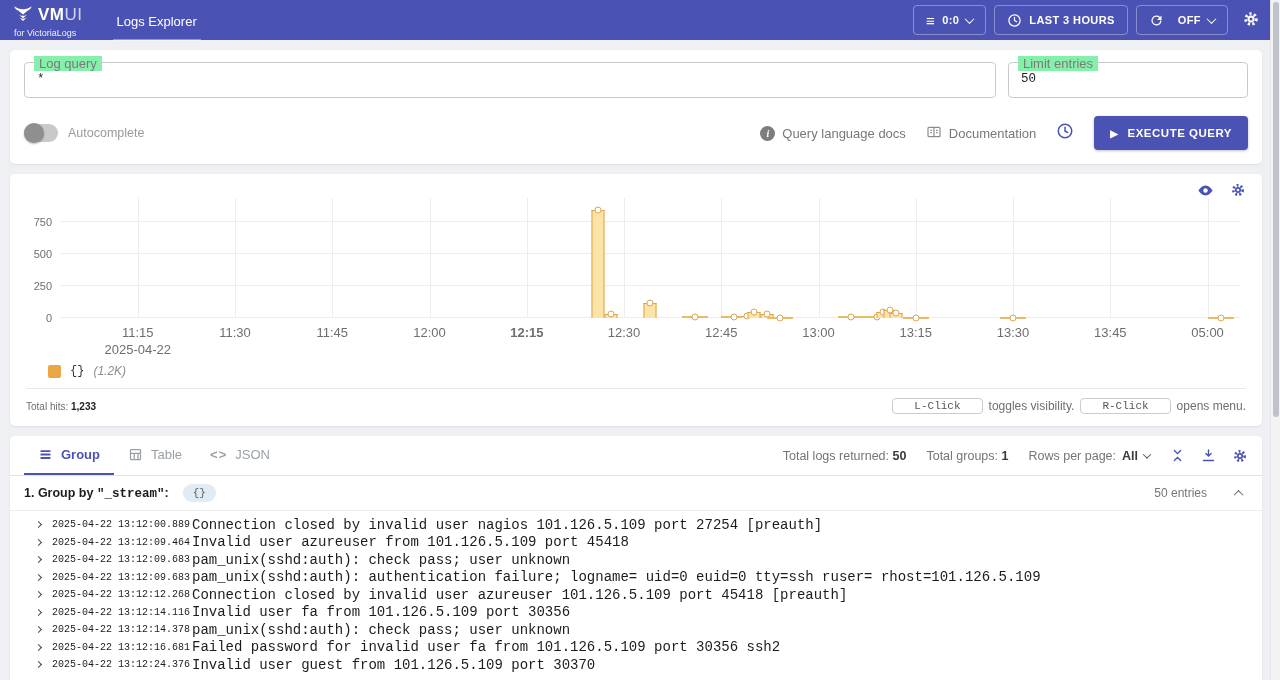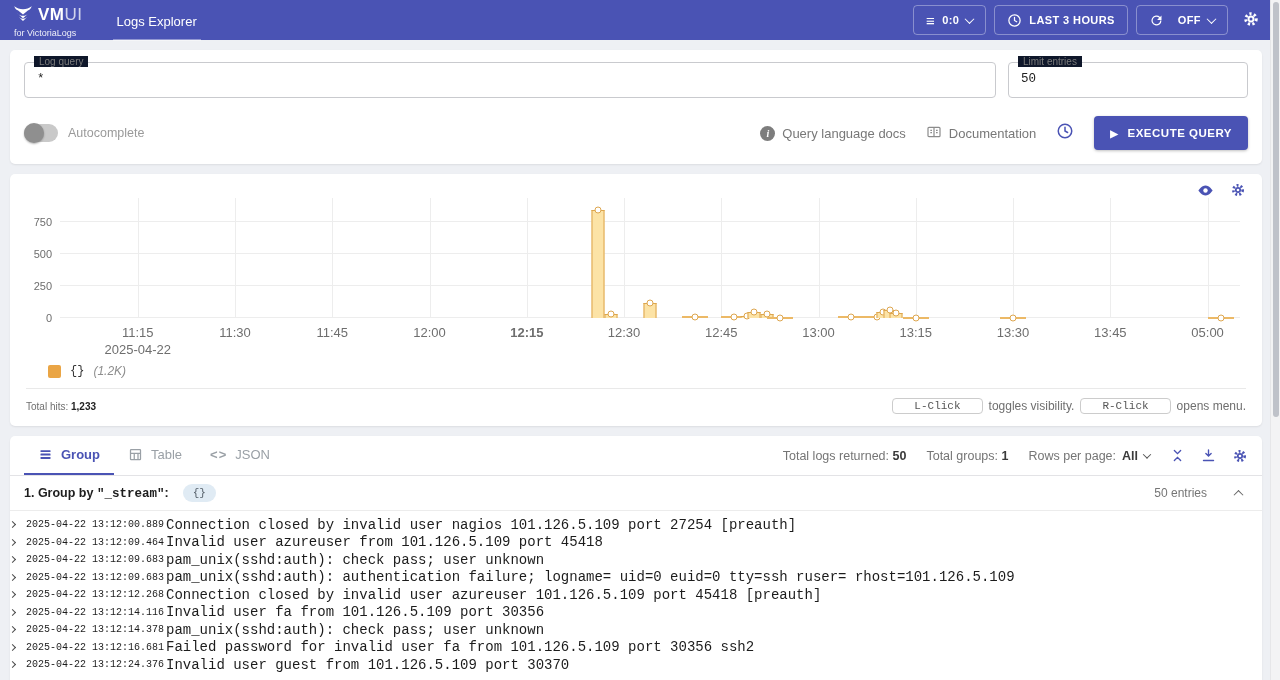--- a/index.html
+++ b/index.html
@@ -26,21 +26,21 @@
   .caret { width:7px; height:7px; border-right:1.6px solid #fff; border-bottom:1.6px solid #fff; transform:rotate(45deg) translate(-1px,-1px); display:inline-block; }
   .tenant-glyph { font-size:15px; font-weight:700; line-height:1; }
 
   
   .card { background:#fff; border-radius:5px; box-shadow:0 1px 2px rgba(0,0,0,.08); margin:10px 18px 0 10px; }
 
   
   .query-card { padding:12px 14px 14px; }
   .query-row { display:flex; gap:12px; }
   .field { position:relative; border:1px solid #c9cace; border-radius:4px; min-height:36px; padding:9px 12px 9px; }
-  .field-label { position:absolute; top:-7px; left:9px; background:#0f172a; padding:0 5px; font-size:10px; color:#7a7a7a; }
+  .field-label { position:absolute; top:-7px; left:9px; background:#86efac; padding:0 5px; font-size:13px; color:#7a7a7a; }
   .field-value { font-family:"Liberation Mono", monospace; font-size:12.5px; color:#222; }
   .f-query { flex:1; }
   .f-limit { width:240px; }
   .controls-row { display:flex; align-items:center; margin-top:18px; }
   .switch { width:34px; height:18px; border-radius:9px; background:#c9c9c9; position:relative; cursor:pointer; }
   .switch .knob { position:absolute; left:0; top:-1px; width:20px; height:20px; border-radius:50%; background:#8f8f8f; box-shadow:0 1px 2px rgba(0,0,0,.3); }
   .switch-label { margin-left:10px; font-size:12.5px; color:#9a9a9a; }
   .controls-right { margin-left:auto; display:flex; align-items:center; gap:20px; }
   .doc-link { display:flex; align-items:center; gap:7px; color:#787878; font-size:13px; cursor:pointer; }
   .doc-link svg { color:#8b8b8b; }
@@ -89,21 +89,21 @@
 
   .group-header { display:flex; align-items:center; padding:8px 20px 8px 14px; border-bottom:1px solid #ececec; }
   .group-title { font-size:12.5px; font-weight:700; color:#1d1d1d; }
   .group-field { font-family:"Liberation Mono", monospace; }
   .group-chip { margin-left:14px; background:#e0ebf4; border-radius:12px; padding:3px 10px; font-family:"Liberation Mono", monospace; font-size:11px; color:#55606a; cursor:pointer; }
   .group-right { margin-left:auto; display:flex; align-items:center; gap:28px; }
   .entries { font-size:12px; color:#757575; }
   .chev-up { width:7px; height:7px; border-right:1.6px solid #666; border-bottom:1.6px solid #666; transform:rotate(-135deg) translate(-1px,-1px); display:inline-block; cursor:pointer; }
 
   .log-list { padding-top:5px; }
-  .log-row { display:flex; align-items:center; height:17.5px; cursor:pointer; }
+  .log-row { display:flex; align-items:center; height:17.5px; padding-left:26px; cursor:pointer; }
   .row-chev { width:5px; height:5px; border-right:1.5px solid #4a4a4a; border-bottom:1.5px solid #4a4a4a; transform:rotate(-45deg); flex:none; }
   .log-time { font-family:"Liberation Mono", monospace; font-size:10px; color:#1c1c1c; margin-left:11px; width:140px; flex:none; }
   .log-msg { font-family:"Liberation Mono", monospace; font-size:14px; color:#1c1c1c; white-space:nowrap; }
 </style>
 </head>
 <body>
 
 <div class="header">
   <div class="brand">
     <div class="brand-top">

